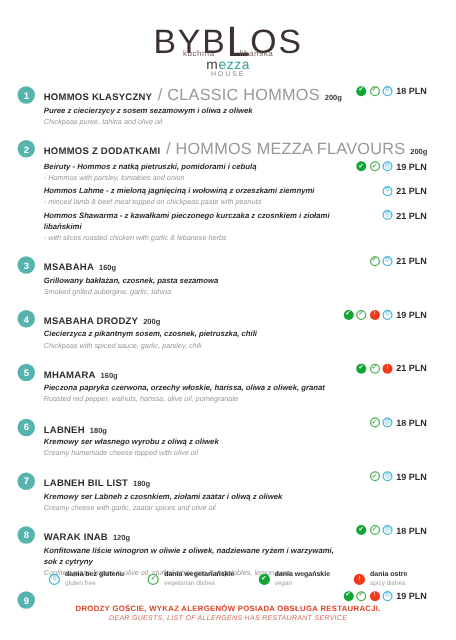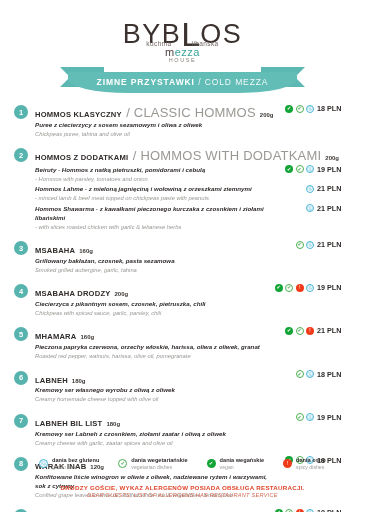--- a/index.html
+++ b/index.html
@@ -120,27 +120,20 @@
 
 <div class="page">
 
   <div class="logo-block">
     <div class="logo-word"><span>BYB</span><span class="tall">L</span><span>OS</span></div>
     <div class="logo-sub"><span class="l">kuchnia</span><span>libańska</span></div>
     <div class="logo-mezza"><span>m</span><span class="zz">ezza</span></div>
     <div class="logo-house">HOUSE</div>
   </div>
 
-  <div class="ribbon-wrap">
-    <div class="ribbon-tail left"></div>
-    <div class="ribbon-tail right"></div>
-    <div class="ribbon-main">
-      <div class="ribbon-text"><span>ZIMNE PRZYSTAWKI</span><span class="slash"> <span>/</span> </span><span class="slash">COLD MEZZA</span></div>
-    </div>
-  </div>
 
   <div class="menu" id="menu-list">
       <div class="item">
         <div class="badge">1</div>
         <div class="item-body">
           <div class="row">
             <div class="row-text">
               <div class="title-line"><span class="name-pl">HOMMOS KLASYCZNY</span> <span class="name-en">/ CLASSIC HOMMOS</span><span class="weight">200g</span></div>
               <div class="desc-pl">Puree z ciecierzycy z sosem sezamowym i oliwa z oliwek</div>
               <div class="desc-en">Chickpeas puree, tahina and olive oil</div>
@@ -160,21 +153,21 @@
               <div class="price">18 PLN</div>
             </div>
           </div>
         </div>
       </div>
       <div class="item">
         <div class="badge">2</div>
         <div class="item-body">
           <div class="row">
             <div class="row-text">
-              <div class="title-line"><span class="name-pl">HOMMOS Z DODATKAMI</span> <span class="name-en">/ HOMMOS WITH DODATKAMI</span><span class="weight">200g</span></div>
+              <div class="title-line"><span class="name-pl">HOMMOS Z DODATKAMI</span> <span class="name-en">/ HOMMOS MEZZA FLAVOURS</span><span class="weight">200g</span></div>
             </div>
           </div>
           <div class="row sub">
             <div class="row-text">
               <div class="desc-pl">Beiruty - Hommos z natką pietruszki, pomidorami i cebulą</div>
               <div class="desc-en">- Hommos with parsley, tomatoes and onion</div>
             </div>
             <div class="row-right">
               <div class="icons">
                 <span class="ic ic-vegan">

